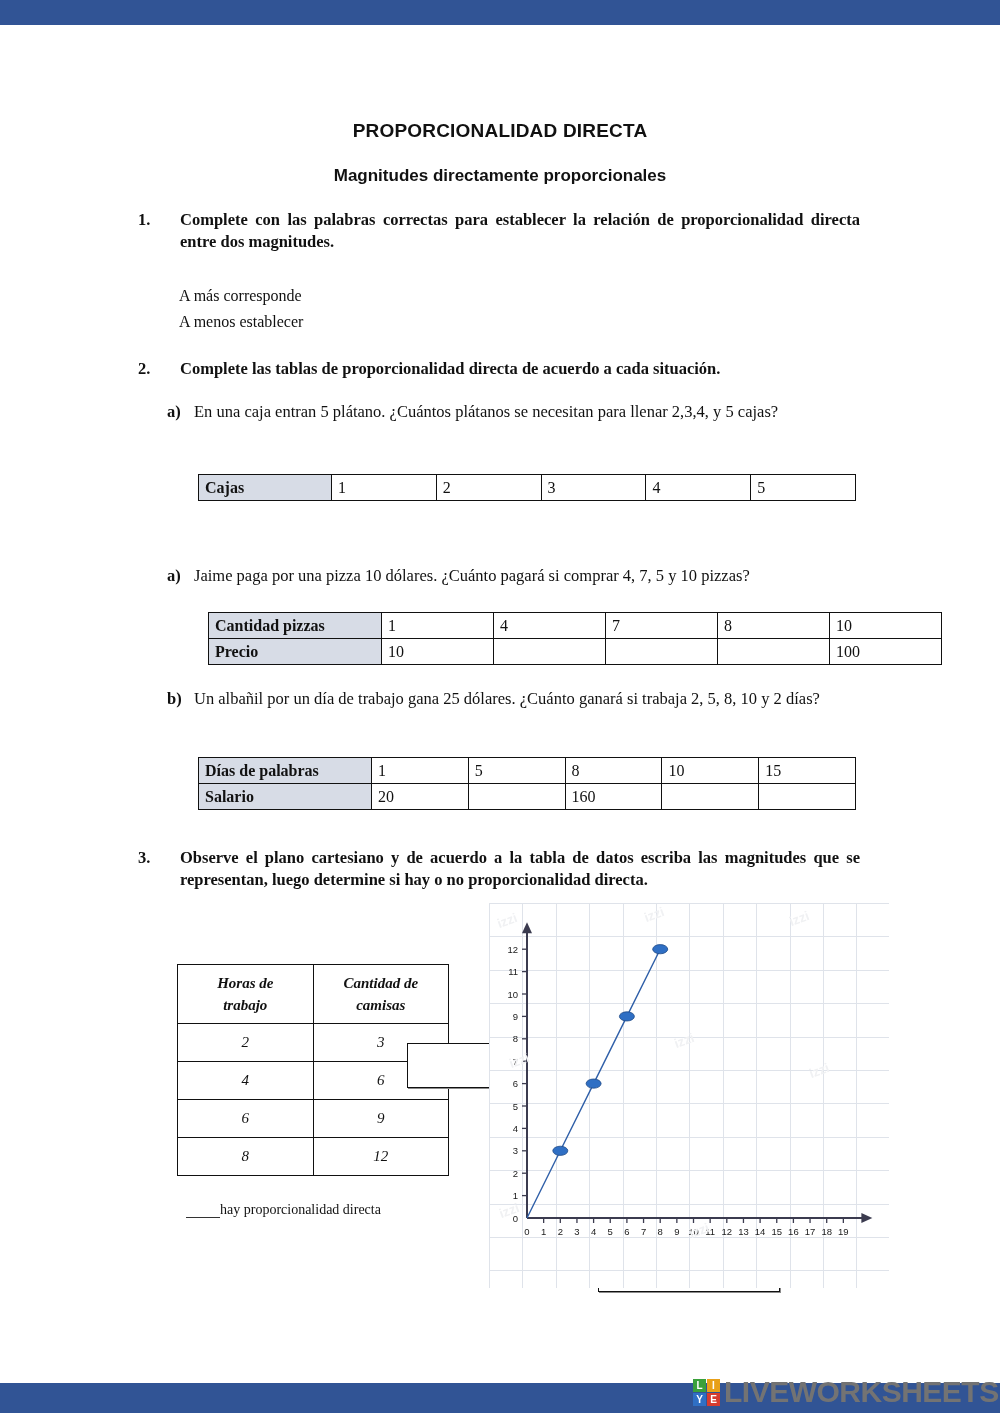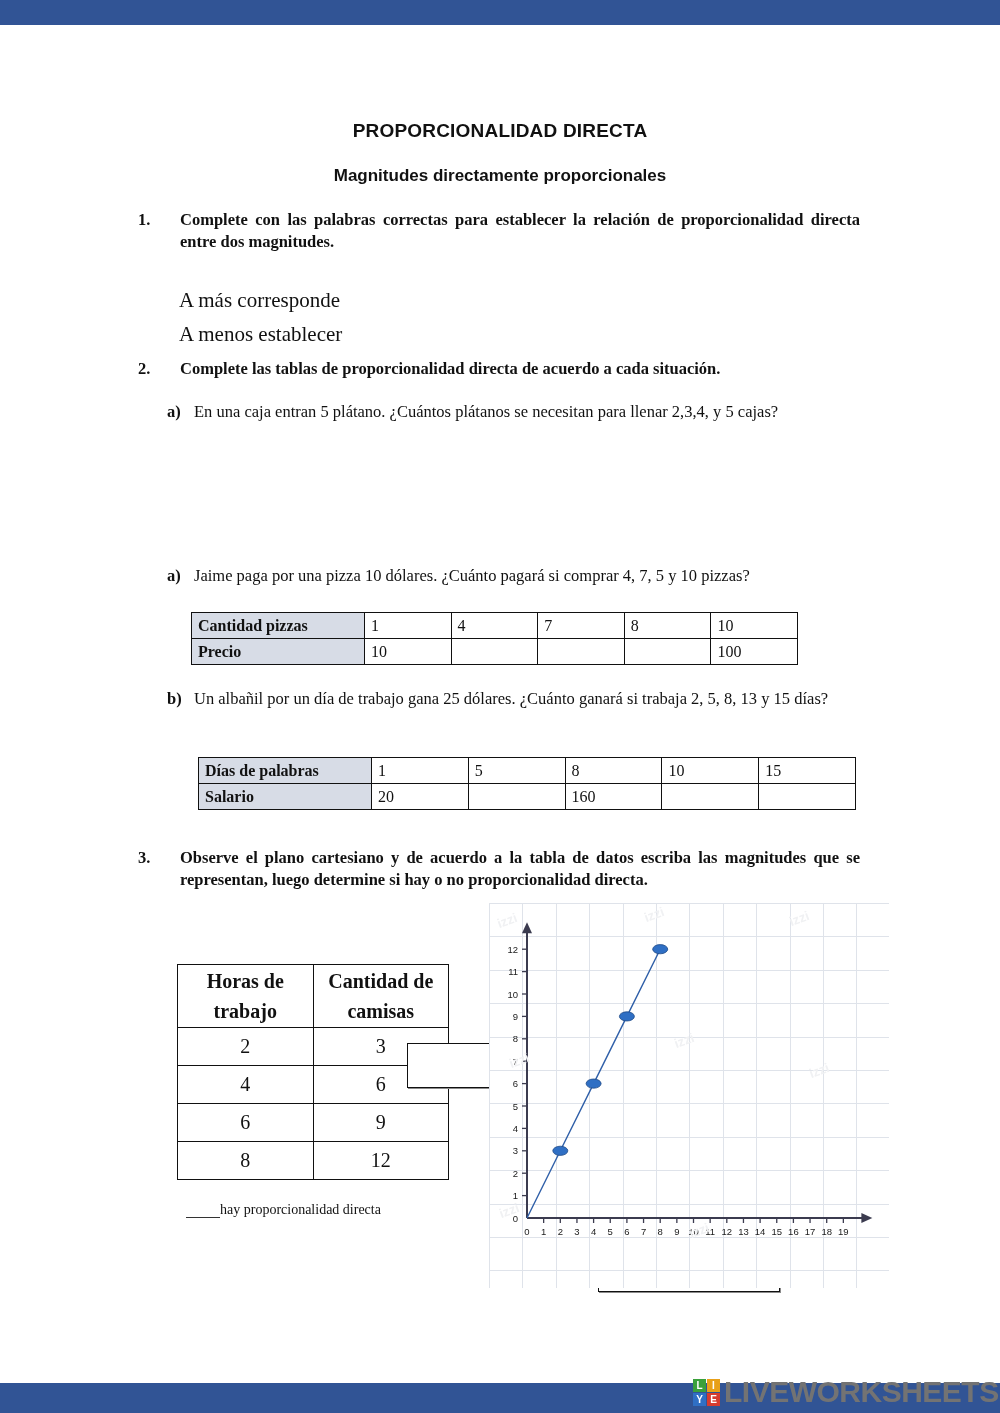--- a/index.html
+++ b/index.html
@@ -103,21 +103,21 @@
     flex: 1;
     text-align: justify;
   }
   .q1 { left: 138px; top: 209px; width: 722px; }
   .q2 { left: 138px; top: 358px; width: 722px; }
   .q3 { left: 138px; top: 847px; width: 722px; }
 
   .fill-lines {
     position: absolute;
     left: 179px; top: 283px;
-    font-size: 21px;
+    font-size: 16px;
     line-height: 1.62;
   }
 
   
   .sub {
     position: absolute;
     display: flex;
     font-size: 16.5px;
     line-height: 1.33;
   }
@@ -144,31 +144,32 @@
     padding: 0 6px;
     vertical-align: middle;
     text-align: left;
     background: #ffffff;
   }
   .dtable td.hd {
     font-weight: bold;
     background: #d7dce6;
   }
   .t1 { left: 198px; top: 474px; width: 658px; }
-  .t2 { left: 191px; top: 612px; width: 607px; border-radius: 13px; }
+  .t2 { left: 208px; top: 612px; width: 734px; border-radius: 13px; }
   .t3 { left: 198px; top: 757px; width: 658px; }
 
   
   .q3table {
     position: absolute;
     left: 177px; top: 964px;
     width: 272px;
     border-collapse: collapse;
     table-layout: fixed;
-    font-size: 20px;
+    font-size: 15px;
+    font-style: italic;
   }
   .q3table td, .q3table th {
     border: 1px solid #111111;
     text-align: center;
     vertical-align: middle;
     height: 35px;
     background: #ffffff;
   }
   .q3table th {
     font-weight: bold;
@@ -252,20 +253,28 @@
   <span class="body">Complete las tablas de proporcionalidad directa de acuerdo a cada situación.</span>
 </div>
 
 <div class="sub sub-a1">
   <span class="sub-num">a)</span>
   <span class="sub-body">En una caja entran 5 plátano. ¿Cuántos plátanos se necesitan para llenar 2,3,4, y 5 cajas?</span>
 </div>
 
 <table class="dtable t1">
   <tbody>
+      <tr>
+    <td class="hd" style="width:120px">Cajas</td>
+    <td>1</td>
+    <td>2</td>
+    <td>3</td>
+    <td>4</td>
+    <td>5</td>
+  </tr>
 </tbody>
   </table>
 
 <div class="sub sub-a2">
   <span class="sub-num">a)</span>
   <span class="sub-body">Jaime paga por una pizza 10 dólares. ¿Cuánto pagará si comprar 4, 7, 5 y 10 pizzas?</span>
 </div>
 
 <table class="dtable t2">
   <tbody>
@@ -283,21 +292,21 @@
     <td></td>
     <td></td>
     <td></td>
     <td>100</td>
   </tr>
 </tbody>
   </table>
 
 <div class="sub sub-b1">
   <span class="sub-num">b)</span>
-  <span class="sub-body">Un albañil por un día de trabajo gana 25 dólares. ¿Cuánto ganará si trabaja 2, 5, 8, 13 y 15 días?</span>
+  <span class="sub-body">Un albañil por un día de trabajo gana 25 dólares. ¿Cuánto ganará si trabaja 2, 5, 8, 10 y 2 días?</span>
 </div>
 
 <table class="dtable t3">
   <tbody>
       <tr>
     <td class="hd" style="width:160px">Días de palabras</td>
     <td>1</td>
     <td>5</td>
     <td>8</td>
     <td>10</td>

